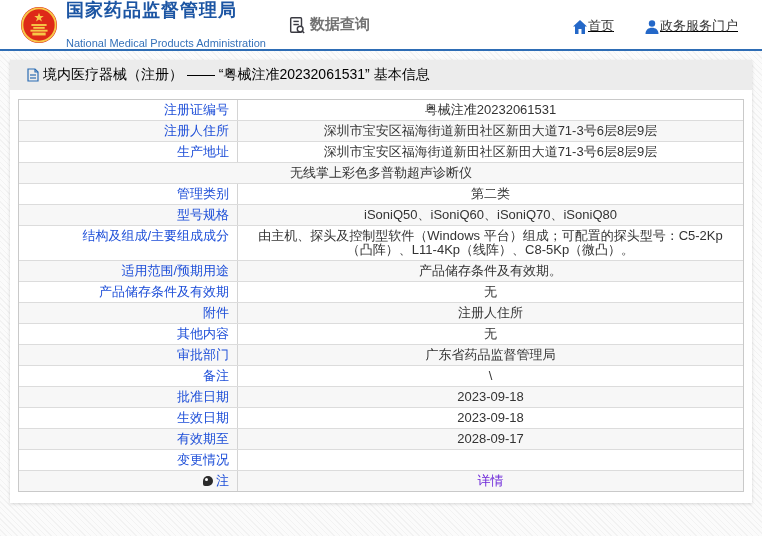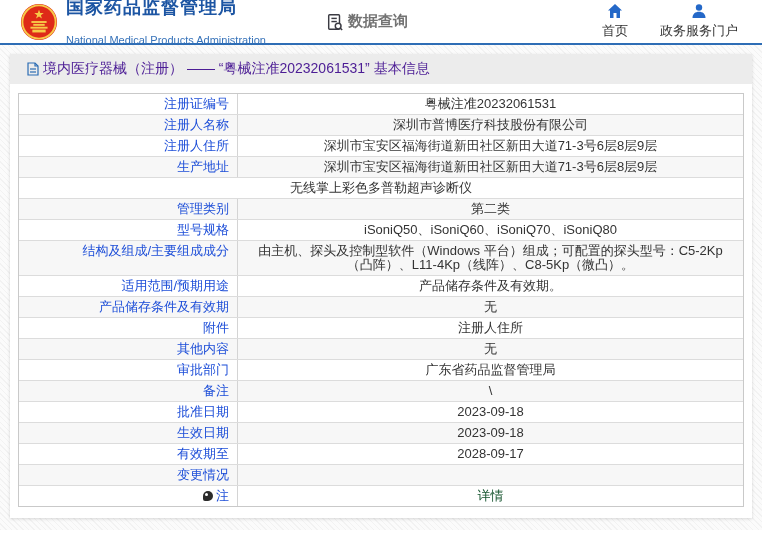--- a/index.html
+++ b/index.html
@@ -4,27 +4,26 @@
 <style>
   * { box-sizing: border-box; margin: 0; padding: 0; }
   html, body { width: 762px; height: 546px; overflow: hidden; }
   body {
     font-family: "Liberation Sans", "DejaVu Sans", sans-serif;
     background: #ffffff;
   }
 
   
   .header {
-    height: 45px;
+    height: 51px;
     background: #ffffff;
     border-bottom: 2px solid #2e6db5;
     display: flex;
     align-items: center;
     padding: 0 24px 0 20px;
-    gap: 38px;
   }
   .brand { display: flex; align-items: center; cursor: pointer; }
   .brand-logo { width: 38px; height: 38px; flex: 0 0 auto; }
   .brand-text { margin-left: 8px; }
   .brand-title {
     font-size: 18px; font-weight: bold; color: #1c55a3; letter-spacing: 1px;
     line-height: 20px;
   }
   .brand-sub {
     font-size: 11px; color: #3672b9; line-height: 11px; margin-top: 18px;
@@ -32,22 +31,22 @@
   .data-query {
     display: flex; align-items: center; margin-left: 22px; cursor: pointer;
   }
   .data-query svg { width: 18px; height: 18px; }
   .data-query-label {
     font-size: 15px; color: #737373; font-weight: 600; margin-left: 4px;
   }
   .header-spacer { flex: 1; }
   .nav { display: flex; align-items: center; gap: 30px; }
   .nav-item {
-    display: flex; flex-direction: column; align-items: center;
-    cursor: pointer; min-width: 30px;
+    display: flex; flex-direction: row; align-items: flex-end;
+    cursor: pointer; min-width: 30px; text-decoration: underline;
   }
   .nav-item svg { width: 16px; height: 16px; }
   .nav-label { font-size: 13px; color: #333; margin-top: 3px; white-space: nowrap; }
 
   
   .main {
     height: 485px;
     background-color: #fbfbfb;
     background-image: repeating-linear-gradient(45deg, rgba(0,0,0,0.035) 0, rgba(0,0,0,0.035) 1px, transparent 1px, transparent 4px);
     padding-top: 9px;
@@ -62,21 +61,21 @@
   }
   .card-titlebar {
     height: 30px;
     background: #ececec;
     display: flex;
     align-items: center;
     padding-left: 17px;
   }
   .card-titlebar svg { width: 12px; height: 14px; flex: 0 0 auto; }
   .page-title {
-    font-size: 14px; color: #4c1d95; margin-left: 4px; white-space: nowrap;
+    font-size: 14px; color: #000000; margin-left: 4px; white-space: nowrap;
   }
 
   
   .info-table {
     margin: 9px 8px 0 8px;
     border: 1px solid #c9c9c9;
     font-size: 13px;
   }
   .tr { display: flex; border-bottom: 1px solid #dcdcdc; background: #ffffff; }
   .tr:last-child { border-bottom: none; }
@@ -91,21 +90,21 @@
     display: block;
   }
   .td {
     flex: 1;
     padding: 3px 10px;
     color: #333333;
     line-height: 14px;
     text-align: center;
     min-height: 20px;
   }
-  .td a { color: #14532d; text-decoration: none; cursor: pointer; }
+  .td a { color: #6d28d9; text-decoration: none; cursor: pointer; }
   .note-ico {
     display: inline-block; width: 10px; height: 10px; border-radius: 50% 50% 50% 2px;
     background: #2b2b2b; position: relative; margin-right: 3px; vertical-align: -1px;
   }
   .note-ico::after {
     content: ""; position: absolute; width: 3px; height: 3px;
     background: #ffffff; border-radius: 50%; top: 2px; left: 2px;
   }
   .card-bottom-pad { height: 11px; }
 </style>
@@ -170,24 +169,20 @@
       </svg>
       <span class="page-title">境内医疗器械（注册） —— “粤械注准20232061531” 基本信息</span>
     </div>
 
     <div class="info-table" id="info-table">
         <div class="tr">
           <div class="th">注册证编号</div>
           <div class="td">粤械注准20232061531</div>
         </div>
         <div class="tr">
-          <div class="th">注册人名称</div>
-          <div class="td">深圳市普博医疗科技股份有限公司</div>
-        </div>
-        <div class="tr">
           <div class="th">注册人住所</div>
           <div class="td">深圳市宝安区福海街道新田社区新田大道71-3号6层8层9层</div>
         </div>
         <div class="tr">
           <div class="th">生产地址</div>
           <div class="td">深圳市宝安区福海街道新田社区新田大道71-3号6层8层9层</div>
         </div>
         <div class="tr">
           <div class="td">无线掌上彩色多普勒超声诊断仪</div>
         </div>

